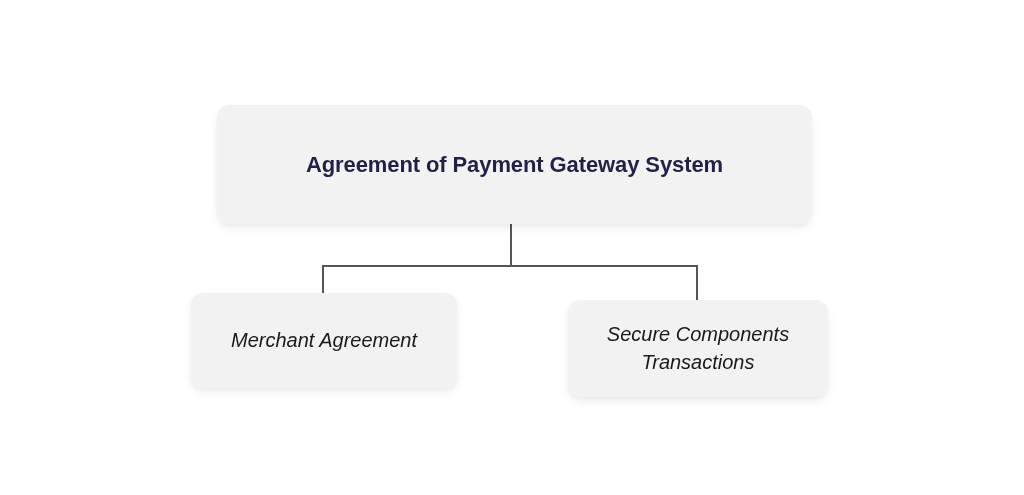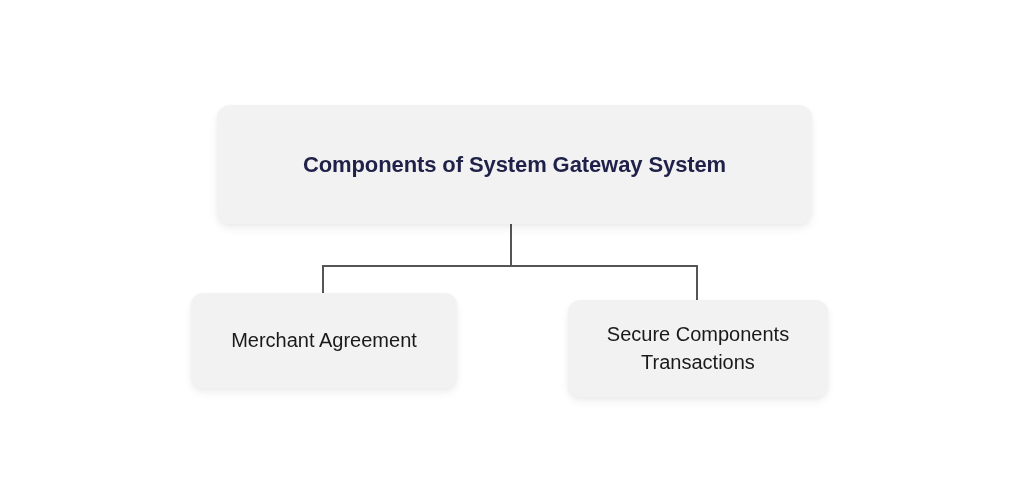--- a/index.html
+++ b/index.html
@@ -78,20 +78,21 @@
     top: 300px;
     width: 260px;
     height: 97px;
   }
   .child-card .node-label {
     font-size: 20px;
     font-weight: normal;
     color: #1a1a1a;
     line-height: 1.38;
     padding: 0 14px;
+    font-style: italic;
   }
 
   .node-label {
     display: block;
     white-space: pre-line;
   }
 </style>
 </head>
 <body>
 
@@ -100,21 +101,21 @@
   <svg id="connector-layer" viewBox="0 0 1024 495" width="1024" height="495" aria-hidden="true">
     <g stroke="#555555" stroke-width="1.6" fill="none" shape-rendering="crispEdges">
       <line x1="511" y1="224" x2="511" y2="266.8"></line>
       <line x1="322" y1="266" x2="697.8" y2="266"></line>
       <line x1="322.8" y1="266" x2="322.8" y2="293"></line>
       <line x1="697" y1="266" x2="697" y2="300"></line>
     </g>
   </svg>
 
   <div class="node-card root-card" id="node-root">
-    <span class="node-label">Components of System Gateway System</span>
+    <span class="node-label">Agreement of Payment Gateway System</span>
   </div>
 
   <div class="node-card child-card" id="node-child-0">
     <span class="node-label">Merchant Agreement</span>
   </div>
 
   <div class="node-card child-card" id="node-child-1">
     <span class="node-label">Secure Components
 Transactions</span>
   </div>

